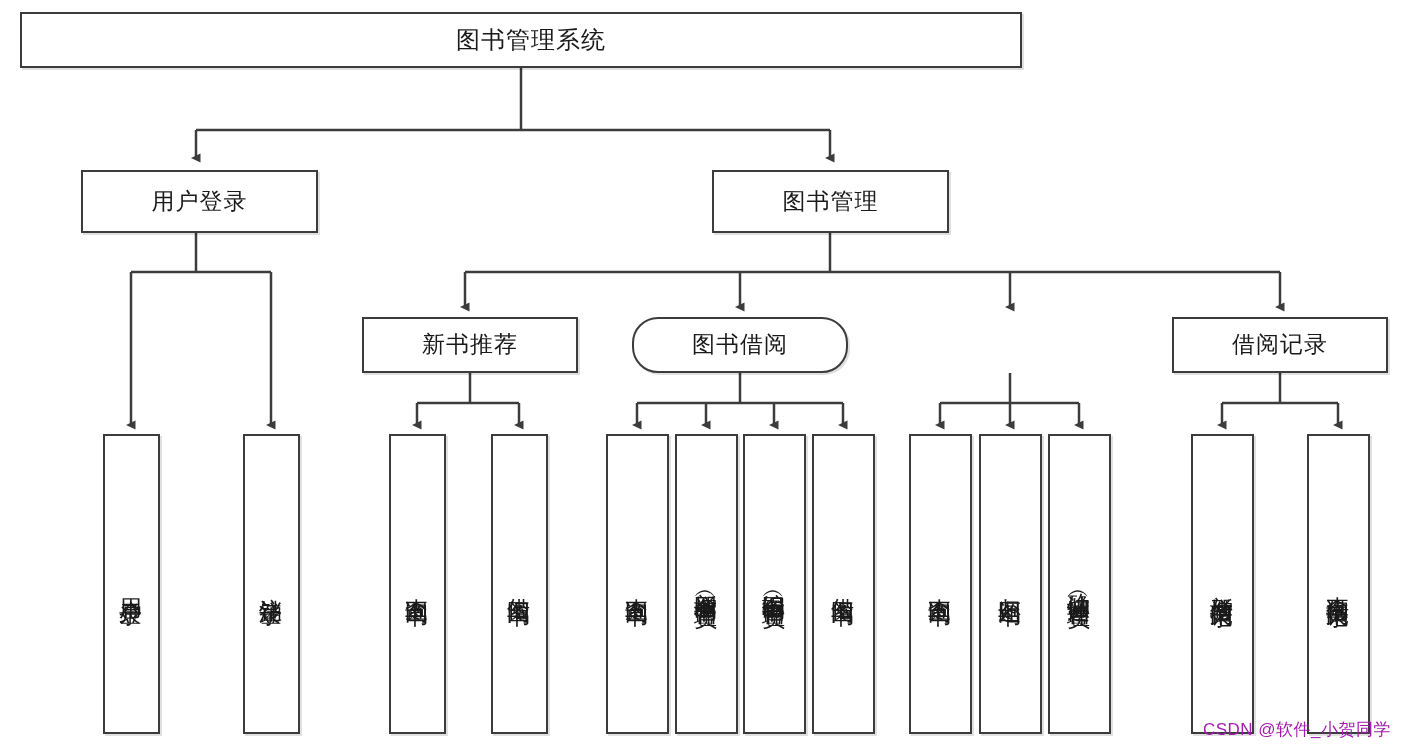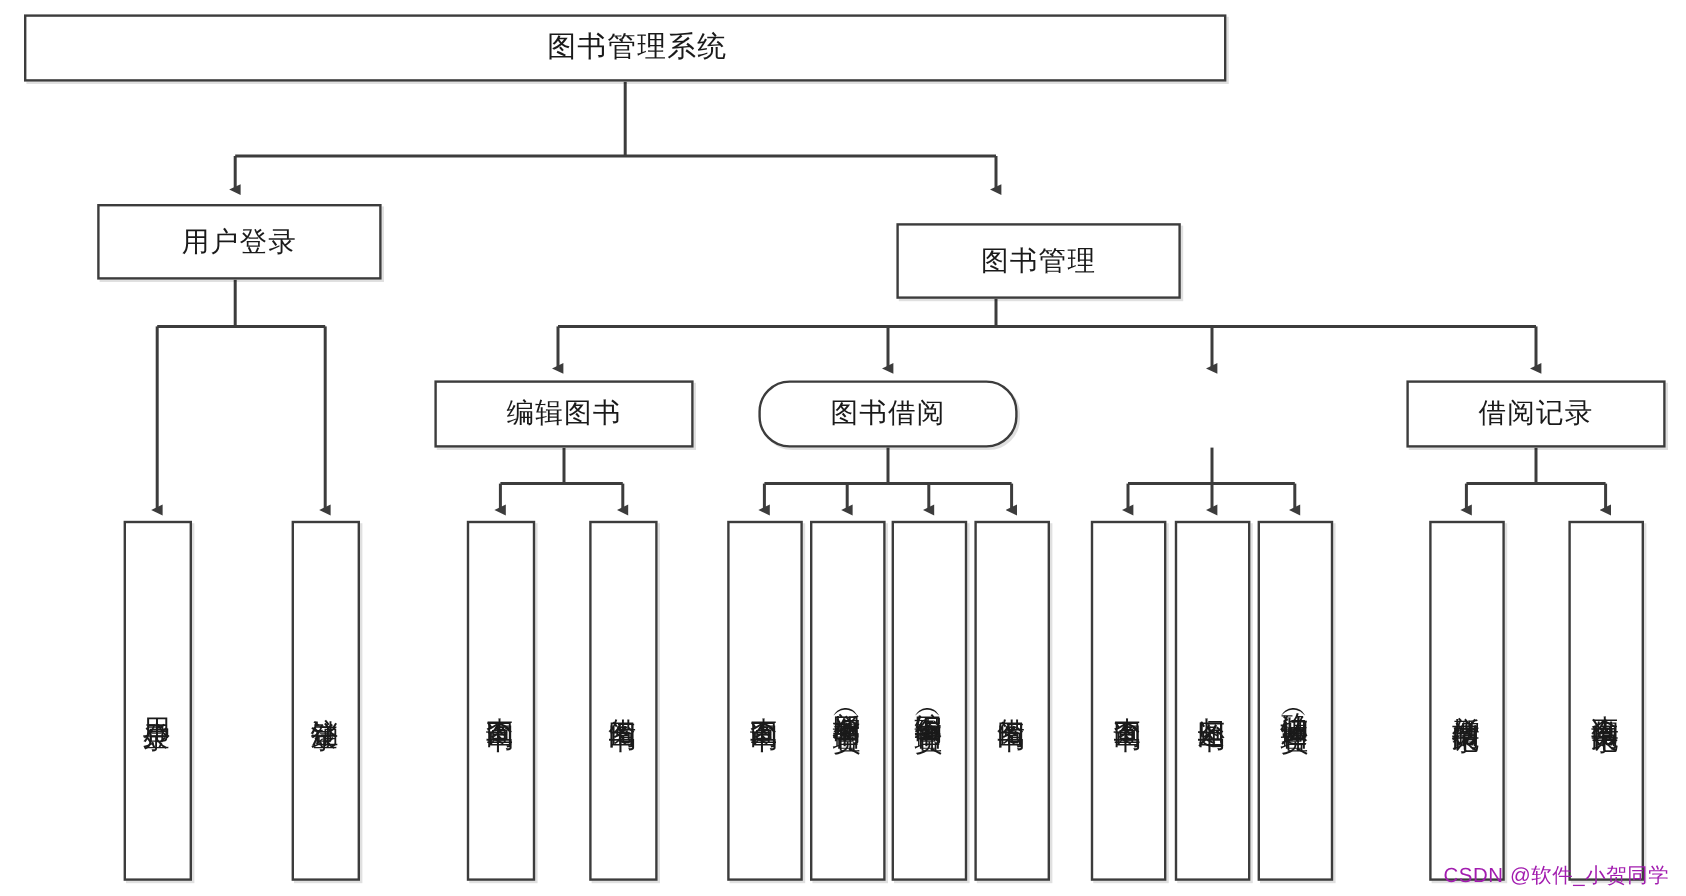--- a/index.html
+++ b/index.html
@@ -127,23 +127,23 @@
       <path d="M 1280 373 L 1280 403"></path>
       <path d="M 1222 403 L 1338 403"></path>
       <path d="M 1222 403 L 1222 425" marker-end="url(#arrow)"></path>
       <path d="M 1338 403 L 1338 425" marker-end="url(#arrow)"></path>
     </g>
   </svg>
 
   <div class="node horiz root" style="left:20px; top:12px; width:1002px; height:56px;">图书管理系统</div>
 
   <div class="node horiz" style="left:81px; top:170px; width:237px; height:63px;">用户登录</div>
-  <div class="node horiz" style="left:747px; top:170px; width:237px; height:63px;margin-top:16px;">图书管理</div>
+  <div class="node horiz" style="left:712px; top:170px; width:237px; height:63px;">图书管理</div>
 
-  <div class="node horiz" style="left:362px; top:317px; width:216px; height:56px;">编辑图书</div>
+  <div class="node horiz" style="left:362px; top:317px; width:216px; height:56px;">新书推荐</div>
   <div class="node horiz" style="left:632px; top:317px; width:216px; height:56px;border-radius:26px;">图书借阅</div>
   <div class="node horiz" style="left:1172px; top:317px; width:216px; height:56px;">借阅记录</div>
 
   <div class="node vert" style="left:103px; top:434px; width:57px; height:300px;">
     <span>用户登录</span>
   </div>
   <div class="node vert" style="left:243px; top:434px; width:57px; height:300px;">
     <span>注销登录</span>
   </div>
 

